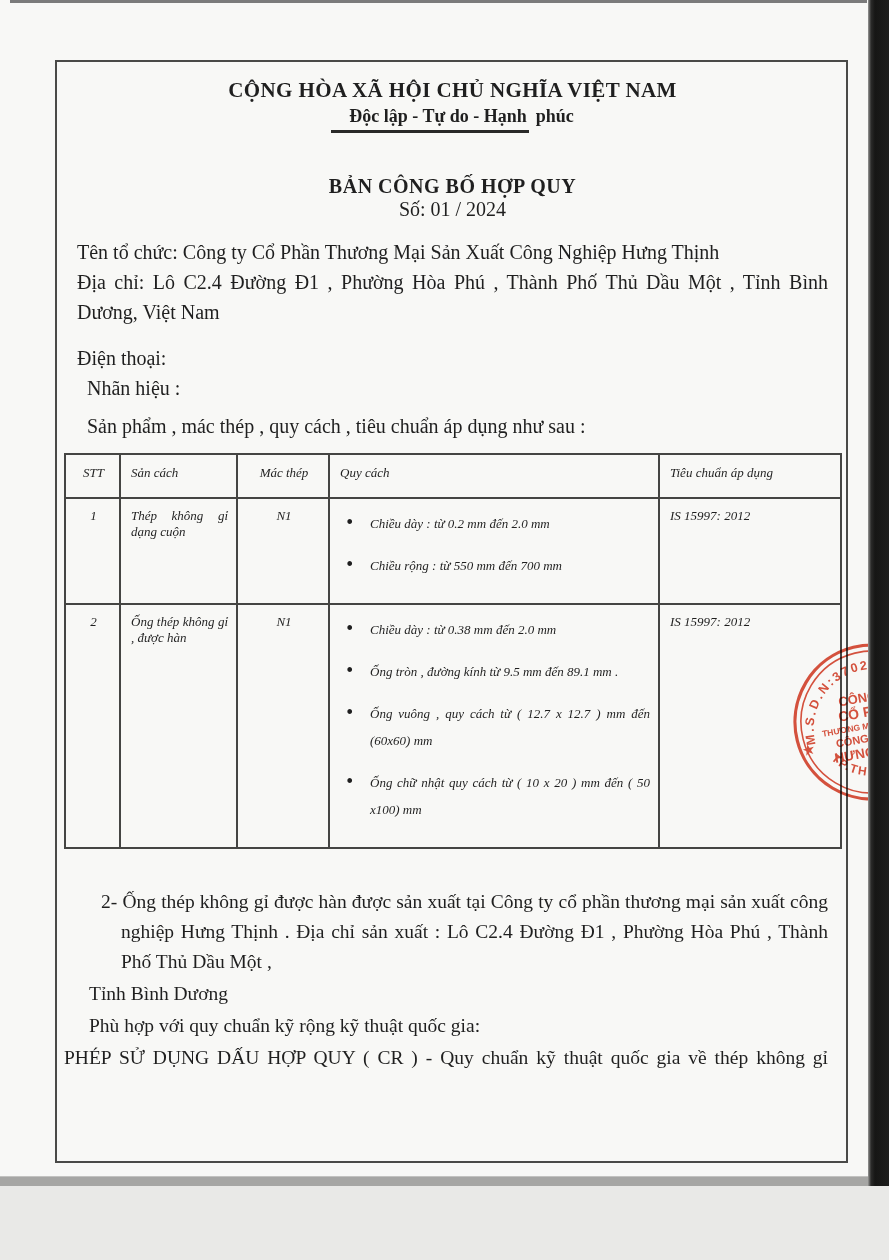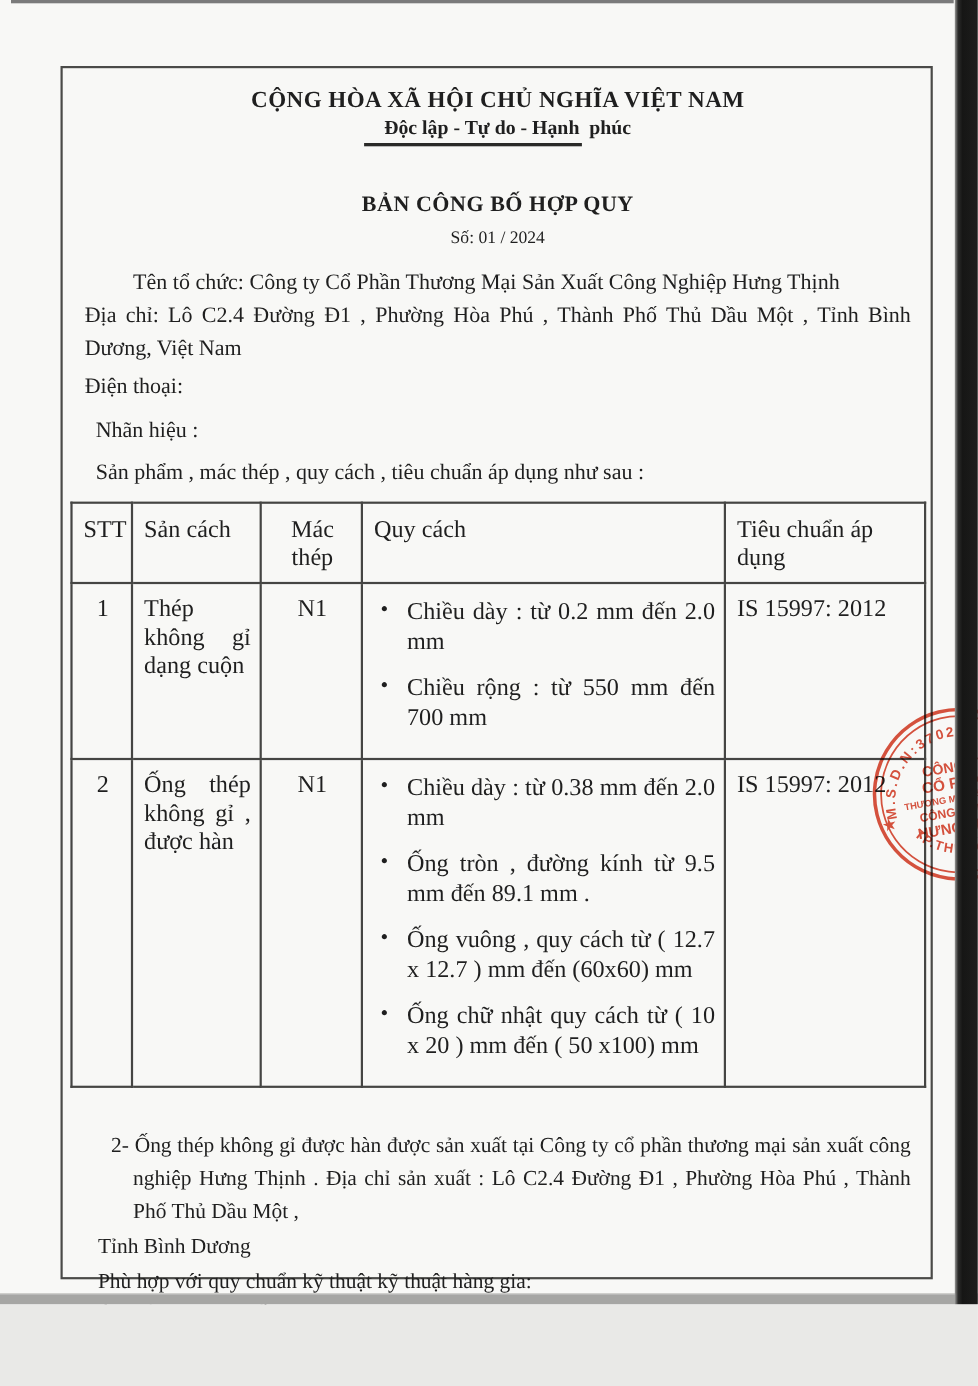--- a/index.html
+++ b/index.html
@@ -21,34 +21,35 @@
     border:2px solid #4a4a48; background:transparent; z-index:1;
   }
   .bb-content { position:relative; padding:14px 18px 0 20px; }
 
   .center { text-align:center; }
   .national-title { font-size:21px; font-weight:bold; letter-spacing:.4px; margin-top:2px; }
   .motto { font-size:18px; font-weight:bold; margin-top:3px; }
   .motto .ul { display:inline-block; border-bottom:3px solid #2a2a28; padding:0 2px 3px 18px; }
   .motto .tail { margin-left:7px; }
   .doc-title { font-size:20px; font-weight:bold; letter-spacing:.5px; margin-top:42px; }
-  .doc-number { font-size:16px; margin-top:10px; }
+  .doc-number { font-size:20px; }
 
   .body-text { font-size:20px; line-height:30px; text-align:justify; }
-  .p-org     { margin-top:16px;margin-left:44px; }
-  .p-phone   { margin-top:4px; }
+  .p-org     { margin-top:16px; }
+  .p-phone   { margin-top:16px; }
   .p-product { margin-top:12px; padding-left:10px; }
   .p-product b { letter-spacing:.3px; }
-  .p-brand   { margin-top:10px; padding-left:10px; }
+  .p-brand   { margin-top:0; padding-left:10px; }
   .p-intro   { margin-top:8px; padding-left:10px; }
 
   table.spec {
     border-collapse:collapse; table-layout:fixed;
     margin:12px 0 0 -13px; width:776px;
-    font-size:22px;
+    font-size:13px;
+    font-style:italic;
   }
   table.spec td {
     border:2px solid #454543; vertical-align:top; padding:9px 8px 9px 10px;
   }
   td.c-stt  { text-align:center; }
   td.c-sp   { text-align:justify; padding-left:12px; padding-right:9px; }
   td.c-mac  { text-align:center; }
   td.c-tc   { padding-left:10px; padding-right:4px; }
   tr.hdr td { height:44px; padding-top:10px; }
   tr.r1 td  { height:95px; }
@@ -150,21 +151,21 @@
             </ul>
           </td>
           <td class="c-tc">IS 15997: 2012</td>
         </tr>
       </tbody>
         </table>
 
       <div class="notes">
         <div class="note2">2- Ống thép không gỉ được hàn được sản xuất tại Công ty cổ phần thương mại sản xuất công nghiệp Hưng Thịnh . Địa chỉ sản xuất : Lô C2.4 Đường Đ1 , Phường Hòa Phú , Thành Phố Thủ Dầu Một ,</div>
         <div class="p-province">Tỉnh Bình Dương</div>
-        <div class="p-conform">Phù hợp với quy chuẩn kỹ thuật kỹ thuật hàng gia:</div>
+        <div class="p-conform">Phù hợp với quy chuẩn kỹ rộng kỹ thuật quốc gia:</div>
         <div class="qcvn">
           <div class="qcvn-l2">PHÉP SỬ DỤNG DẤU HỢP QUY ( CR ) -  Quy chuẩn kỹ thuật quốc gia về thép không gỉ</div>
         </div>
       </div>
 
     </div>
   </div>
 
   <svg class="stamp" viewBox="0 0 202 202">
     <g transform="rotate(-14 101 101)" fill="none" stroke="#d6402a">

